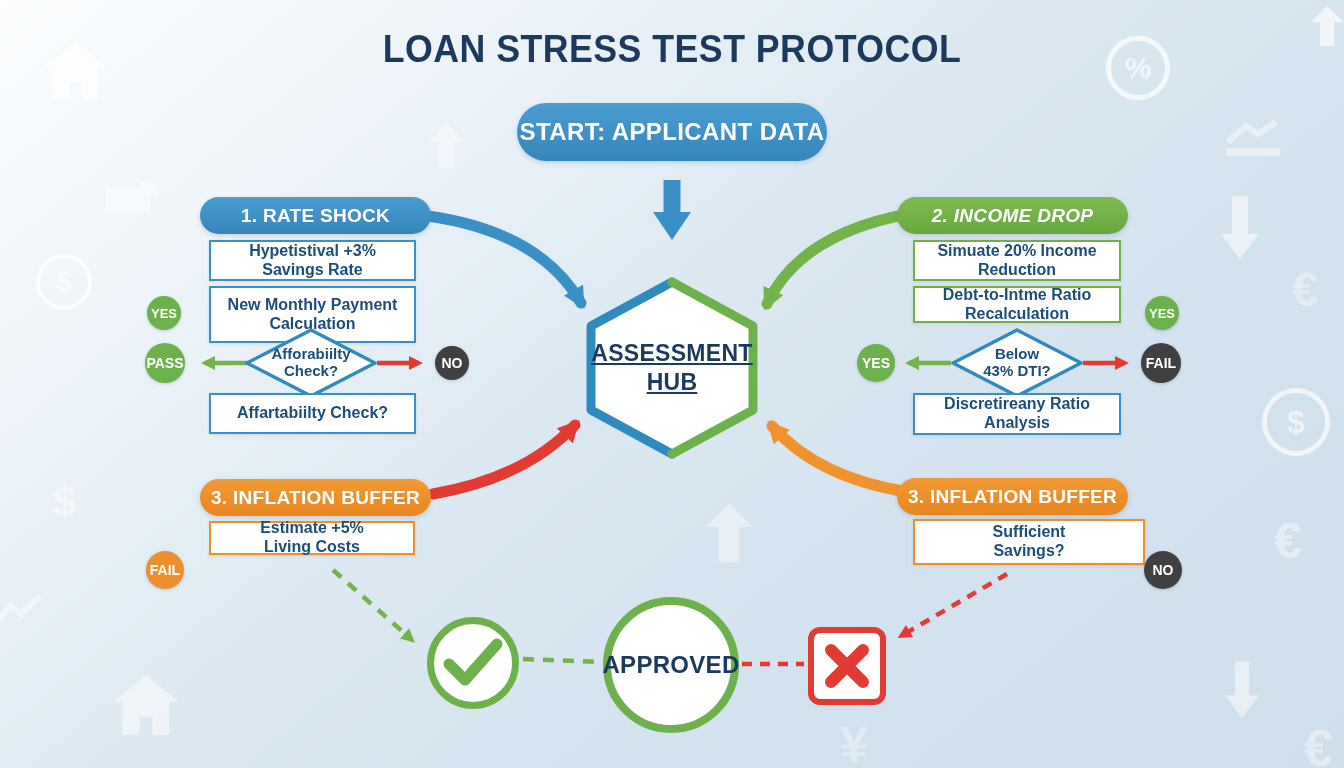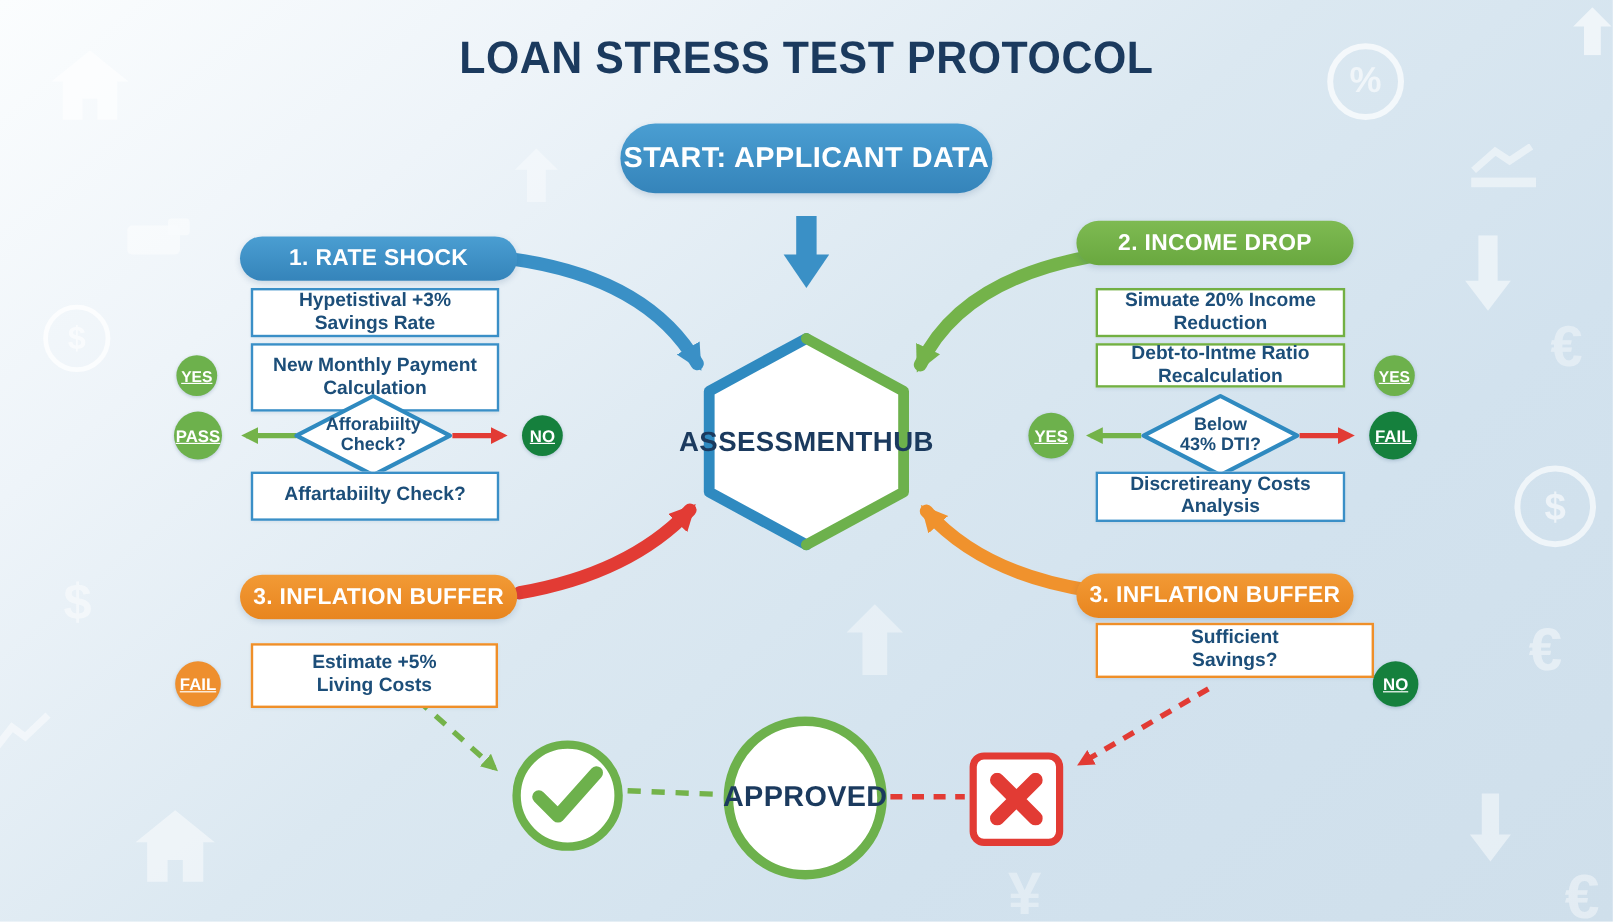--- a/index.html
+++ b/index.html
@@ -27,32 +27,32 @@
   .pill.green{background:linear-gradient(180deg,#7eba52,#69a83f);}
   .pill.orange{background:linear-gradient(180deg,#f29a35,#e8851f);}
   .startpill{font-size:24px;border-radius:29px;letter-spacing:.4px;}
   .hdr{font-size:19px;}
   .box{background:#fff;font-weight:700;color:#1c4e79;font-size:16px;line-height:1.16;
        box-shadow:0 1px 3px rgba(40,80,120,.12);}
   .b-blue{border:2px solid #3a8fc7;}
   .b-green{border:2px solid #72b043;}
   .b-orange{border:2px solid #ef8f29;}
   .badge{border-radius:50%;color:#fff;font-weight:700;
-         box-shadow:0 1px 3px rgba(40,80,120,.25);text-decoration:underline;}
+         box-shadow:0 1px 3px rgba(40,80,120,.25);}
   .bg-green{background:#6db14c;}
-  .bg-red{background:#15803d;}
+  .bg-red{background:#404040;}
   .bg-orange{background:#ee8f2e;}
   .diamond{z-index:3;}
   .diamond .dtext{position:absolute;inset:0;display:flex;flex-direction:column;
         align-items:center;justify-content:center;font-weight:700;color:#1c4e79;
         font-size:15px;line-height:1.12;}
   .hexwrap{z-index:3;}
-  .hextext{position:absolute;inset:0;display:flex;flex-direction:row;align-items:center;
+  .hextext{position:absolute;inset:0;display:flex;flex-direction:column;align-items:center;
         justify-content:center;color:#1b3a5e;font-weight:800;font-size:23px;line-height:1.25;
-        letter-spacing:.3px;}
+        letter-spacing:.3px;text-decoration:underline;}
   .rescircle{border-radius:50%;background:#fff;z-index:3;}
   .approved{border:8px solid #6db14c;color:#1b3a5e;font-weight:800;font-size:24px;letter-spacing:.3px;}
   .checkcircle{border:7px solid #6db14c;}
   .xbox{border:6px solid #e23b34;border-radius:12px;background:#fff;z-index:3;}
 </style>
 </head>
 <body>
 
 <div class="decor" style="left:42px;top:40px;opacity:.75">
   <svg width="66" height="62" viewBox="0 0 64 60" fill="rgba(255,255,255,.8)">
@@ -193,21 +193,21 @@
 <div class="abs node ctr badge bg-green" style="left:145px;top:343px;width:40px;height:40px;font-size:14px;">
     <span>PASS</span>
   </div>
 <div class="abs node ctr badge bg-red" style="left:435px;top:346px;width:34px;height:34px;font-size:14px;">
     <span>NO</span>
   </div>
 <div class="abs node ctr box b-blue" style="left:209px;top:393px;width:207px;height:41px;">
     <span>Affartabiilty Check?</span>
   </div>
 
-<div class="abs node ctr pill green hdr" style="left:897px;top:184px;width:231px;height:37px;">
+<div class="abs node ctr pill green hdr" style="left:897px;top:197px;width:231px;height:37px;font-style:italic;">
     <span>2. INCOME DROP</span>
   </div>
 <div class="abs node ctr col box b-green" style="left:913px;top:240px;width:208px;height:41px;">
   <div>Simuate 20% Income</div>
   <div>Reduction</div>
 </div>
 <div class="abs node ctr col box b-green" style="left:913px;top:286px;width:208px;height:37px;">
   <div>Debt-to-Intme Ratio</div>
   <div>Recalculation</div>
 </div>
@@ -223,28 +223,28 @@
     <div>43% DTI?</div>
   </div>
 </div>
 <div class="abs node ctr badge bg-green" style="left:857px;top:344px;width:38px;height:38px;font-size:14px;">
     <span>YES</span>
   </div>
 <div class="abs node ctr badge bg-red" style="left:1141px;top:343px;width:40px;height:40px;font-size:14px;">
     <span>FAIL</span>
   </div>
 <div class="abs node ctr col box b-blue" style="left:913px;top:393px;width:208px;height:42px;">
-  <div>Discretireany Costs</div>
+  <div>Discretireany Ratio</div>
   <div>Analysis</div>
 </div>
 
 <div class="abs node ctr pill orange hdr" style="left:200px;top:479px;width:231px;height:37px;">
     <span>3. INFLATION BUFFER</span>
   </div>
-<div class="abs node ctr col box b-orange" style="left:209px;top:536px;width:206px;height:54px;">
+<div class="abs node ctr col box b-orange" style="left:209px;top:521px;width:206px;height:34px;">
   <div>Estimate +5%</div>
   <div>Living Costs</div>
 </div>
 <div class="abs node ctr badge bg-orange" style="left:146px;top:551px;width:38px;height:38px;font-size:14px;">
     <span>FAIL</span>
   </div>
 
 <div class="abs node ctr pill orange hdr" style="left:897px;top:478px;width:231px;height:37px;">
     <span>3. INFLATION BUFFER</span>
   </div>

